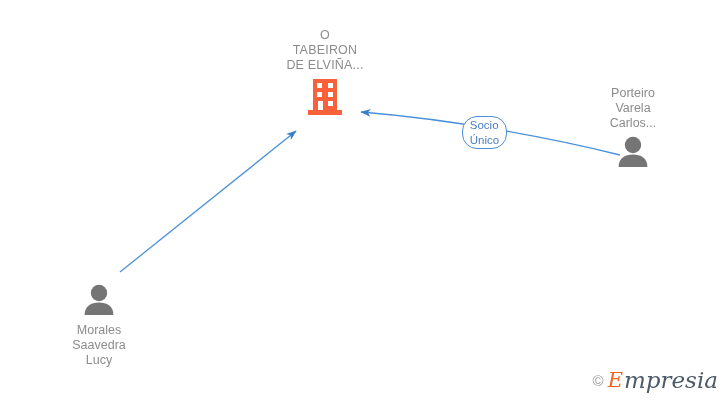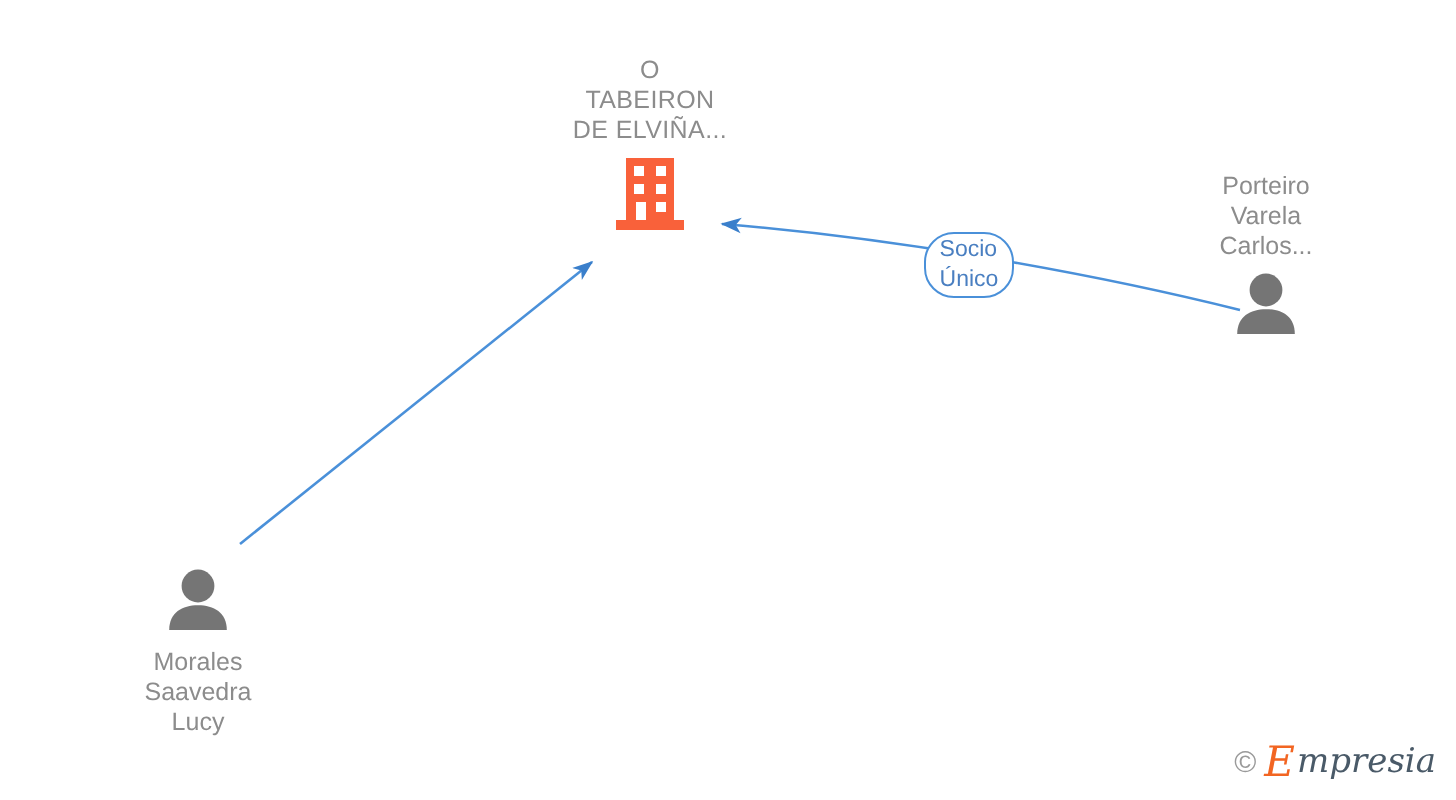--- a/index.html
+++ b/index.html
@@ -118,21 +118,21 @@
   .wm-e {
     font-family: "DejaVu Serif", serif;
     font-style: italic;
     font-size: 21px;
     color: #f26522;
     line-height: 1;
   }
   .wm-rest {
     font-family: "DejaVu Serif", serif;
     font-style: italic;
-    font-size: 17px;
+    font-size: 23px;
     color: #4a5a68;
     line-height: 1;
     margin-left: -3px;
   }
 </style>
 </head>
 <body>
 
 <div id="canvas">
 

